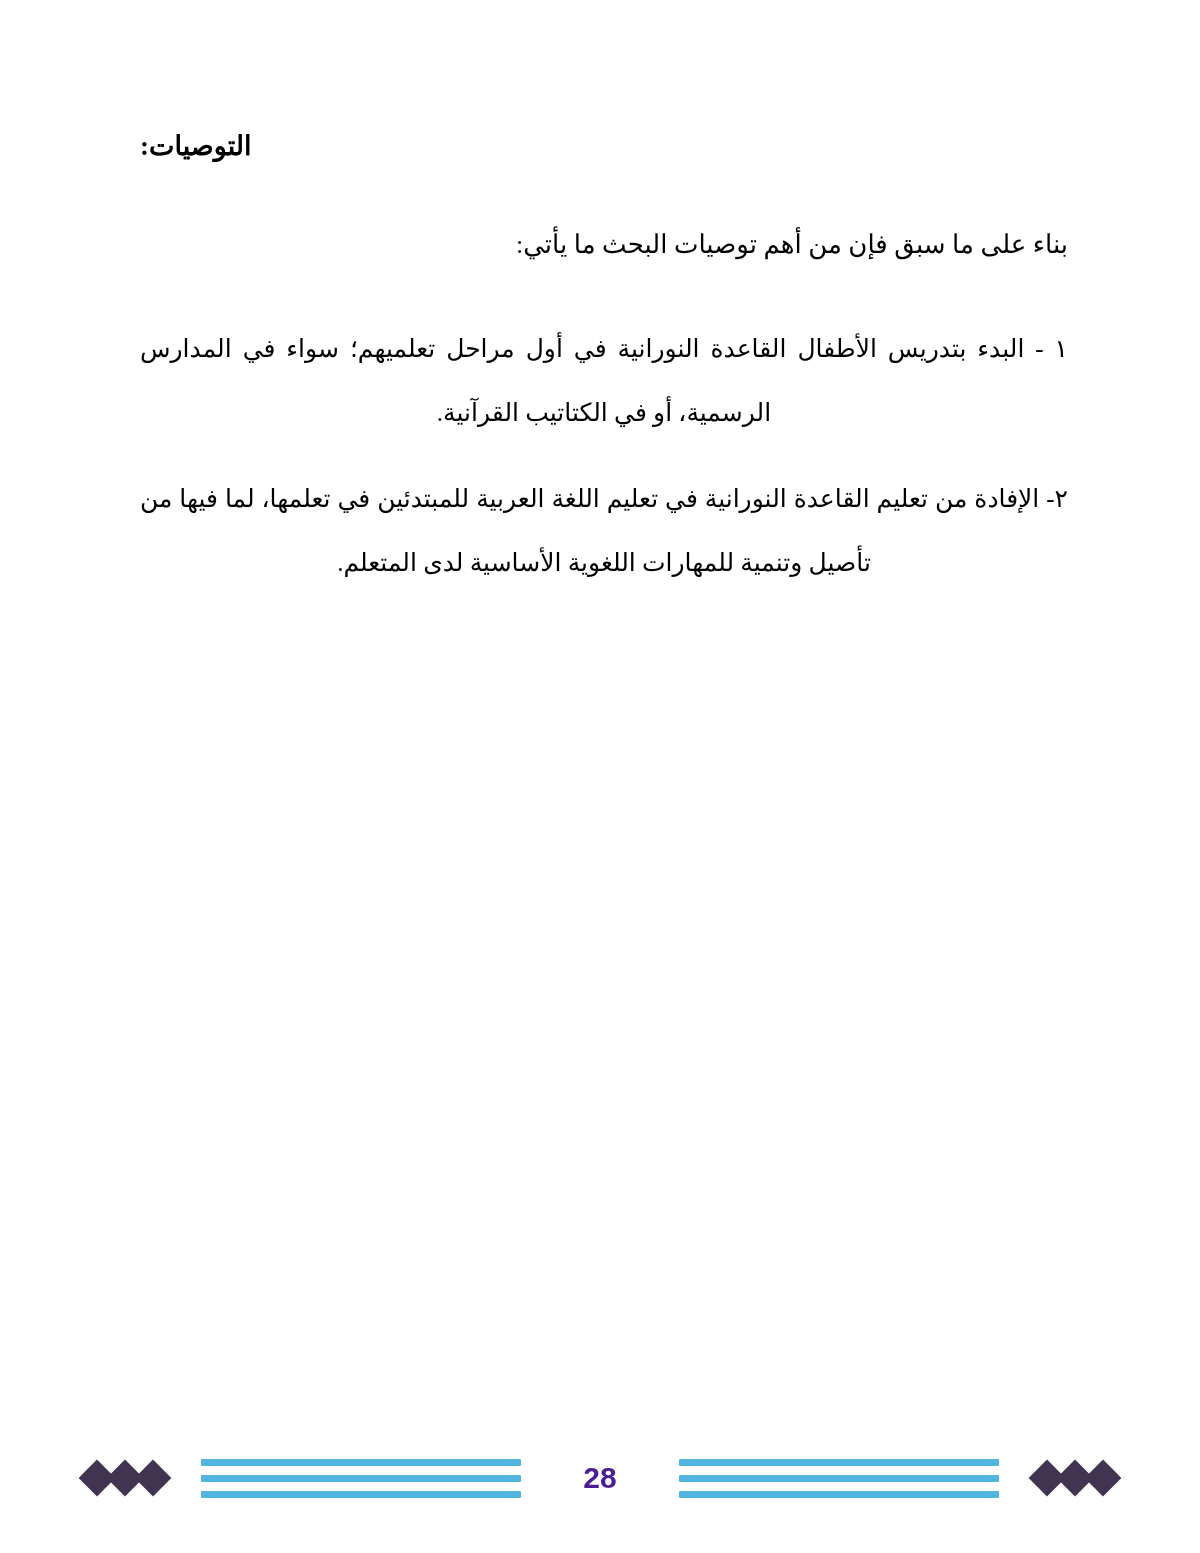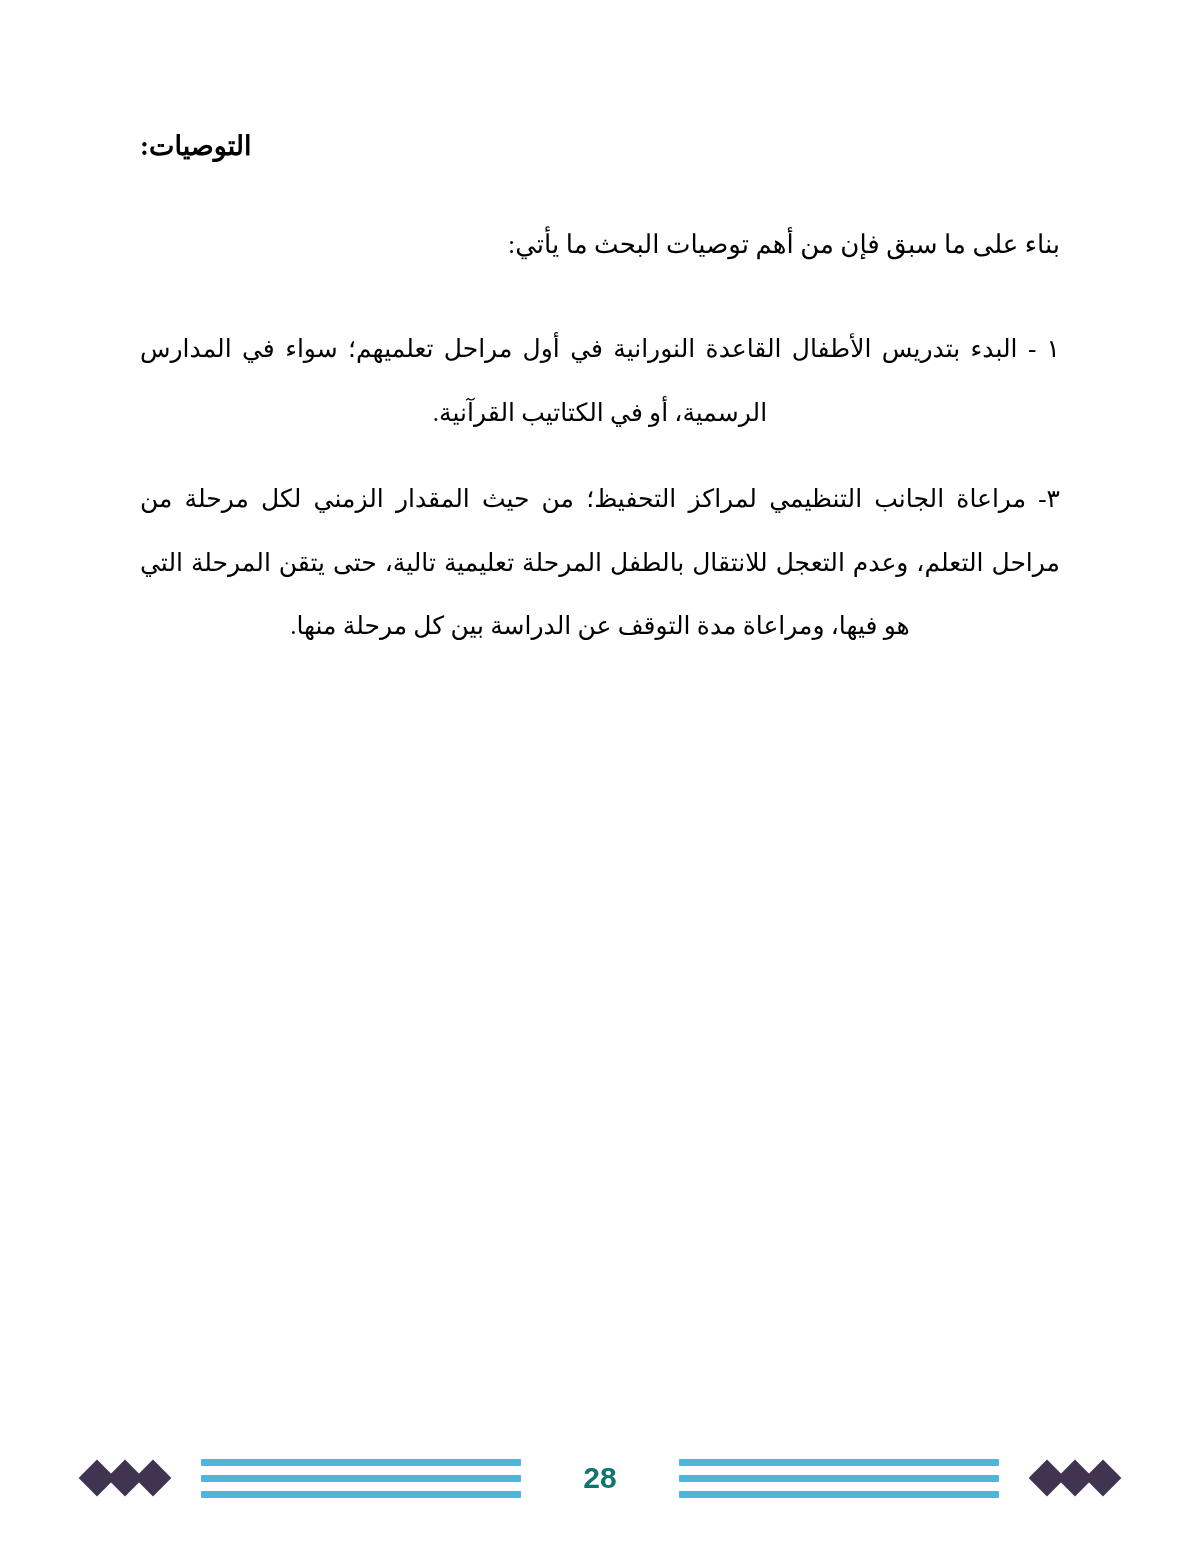--- a/index.html
+++ b/index.html
@@ -15,21 +15,21 @@
     background: #ffffff;
     font-family: "Liberation Serif", "DejaVu Serif", serif;
     color: #000000;
     overflow: hidden;
     box-sizing: border-box;
   }
 
   .content {
     position: absolute;
     top: 128px;
-    right: 140px;
+    right: 132px;
     left: 140px;
     direction: rtl;
     text-align: justify;
   }
 
   .heading {
     font-size: 27px;
     font-weight: bold;
     text-align: left;
     margin: 0 0 58px 0;
@@ -102,43 +102,43 @@
     height: 7px;
     width: 100%;
     border-radius: 1px;
   }
 
   .page-number {
     flex: 0 0 auto;
     font-family: "Liberation Sans", "DejaVu Sans", sans-serif;
     font-size: 30px;
     font-weight: bold;
-    color: #0f766e;
+    color: #4c1d95;
     text-align: center;
     min-width: 70px;
   }
 
   .gap-sm { width: 34px; flex: 0 0 auto; }
   .gap-md { width: 44px; flex: 0 0 auto; }
 </style>
 </head>
 <body>
 
 <div class="page">
 
   <div class="content">
 
     <div class="heading">التوصيات:</div>
 
     <p class="intro">بناء على ما سبق فإن من أهم توصيات البحث ما يأتي:</p>
 
     <p class="item item-wide">١ - البدء بتدريس الأطفال القاعدة النورانية في أول مراحل تعلميهم؛ سواء في المدارس الرسمية، أو في الكتاتيب القرآنية.</p>
 
+    <p class="item item-wide">٢- الإفادة من تعليم القاعدة النورانية في تعليم اللغة العربية للمبتدئين في تعلمها، لما فيها من تأصيل وتنمية للمهارات اللغوية الأساسية لدى المتعلم.</p>
 
-    <p class="item item-wide">٣-  مراعاة الجانب التنظيمي لمراكز التحفيظ؛ من حيث المقدار الزمني لكل مرحلة من مراحل التعلم، وعدم التعجل للانتقال بالطفل المرحلة تعليمية تالية، حتى يتقن المرحلة التي هو فيها، ومراعاة مدة التوقف عن الدراسة بين كل مرحلة منها.</p>
 
 
   </div>
 
   <div class="footer">
 
     <div class="diamonds">
       <span class="diamond" style="background: rgb(64, 52, 80);"></span>
       <span class="diamond" style="background: rgb(64, 52, 80);"></span>
       <span class="diamond" style="background: rgb(64, 52, 80);"></span>

